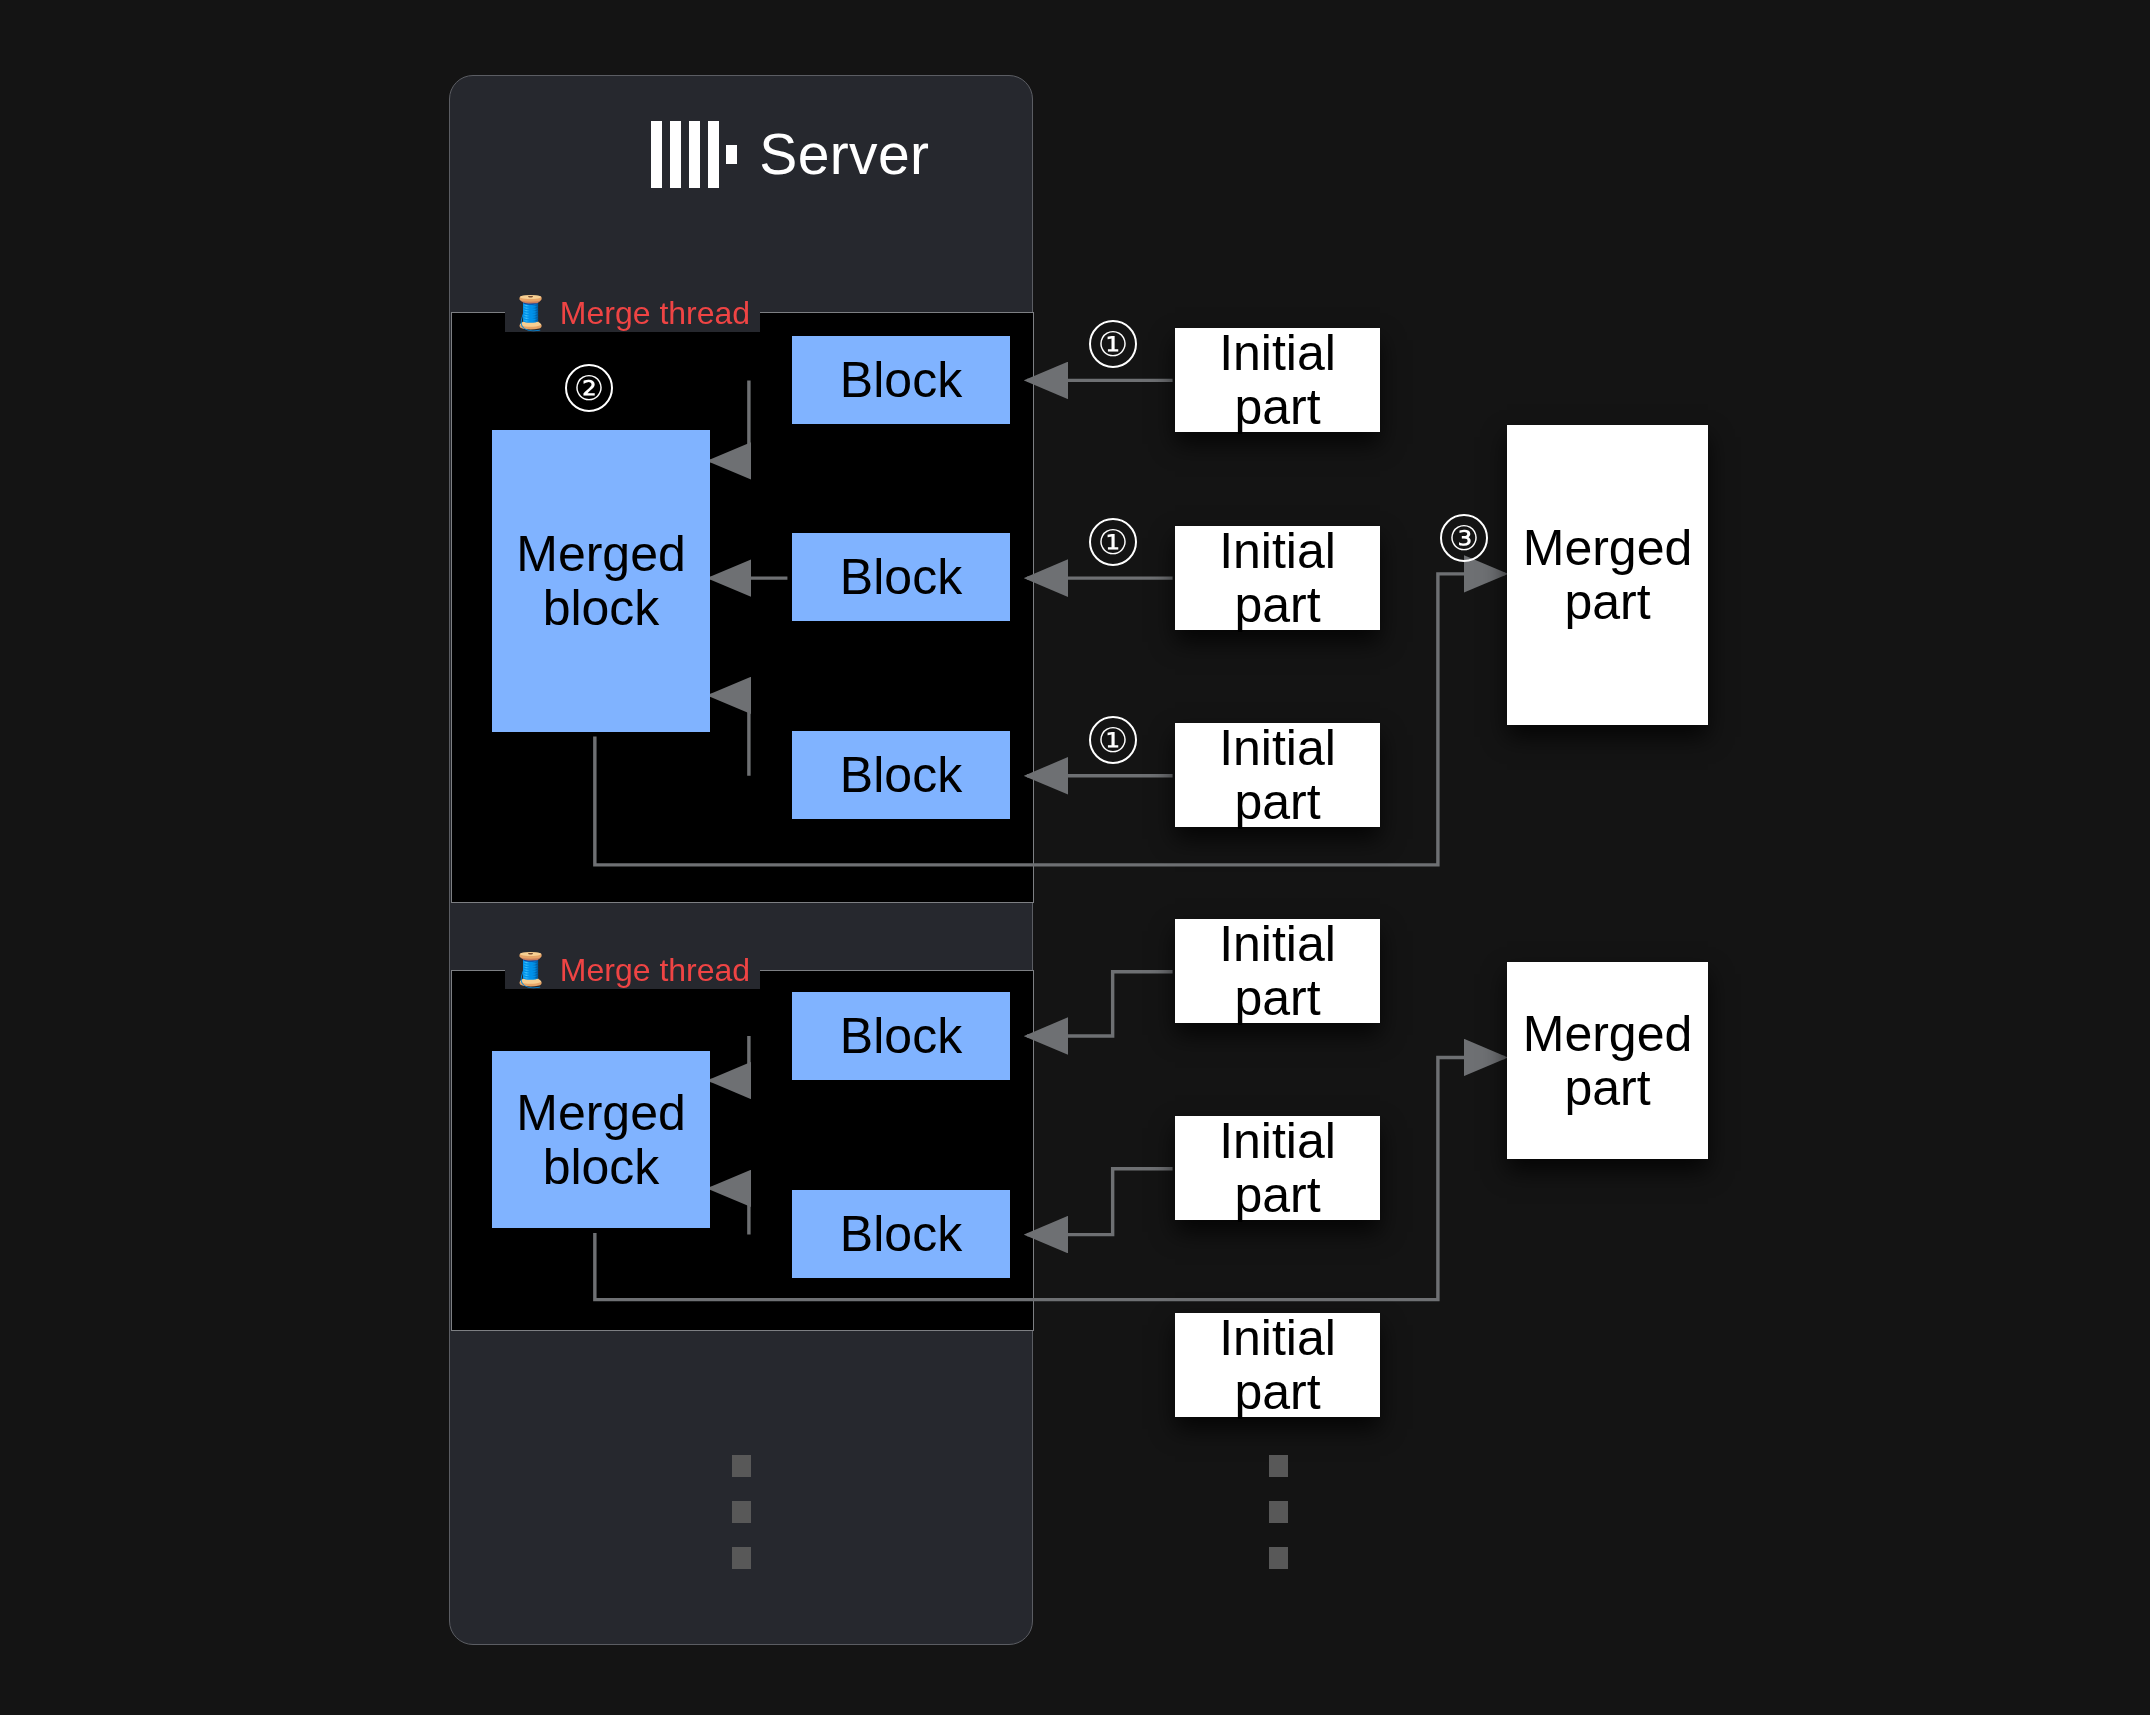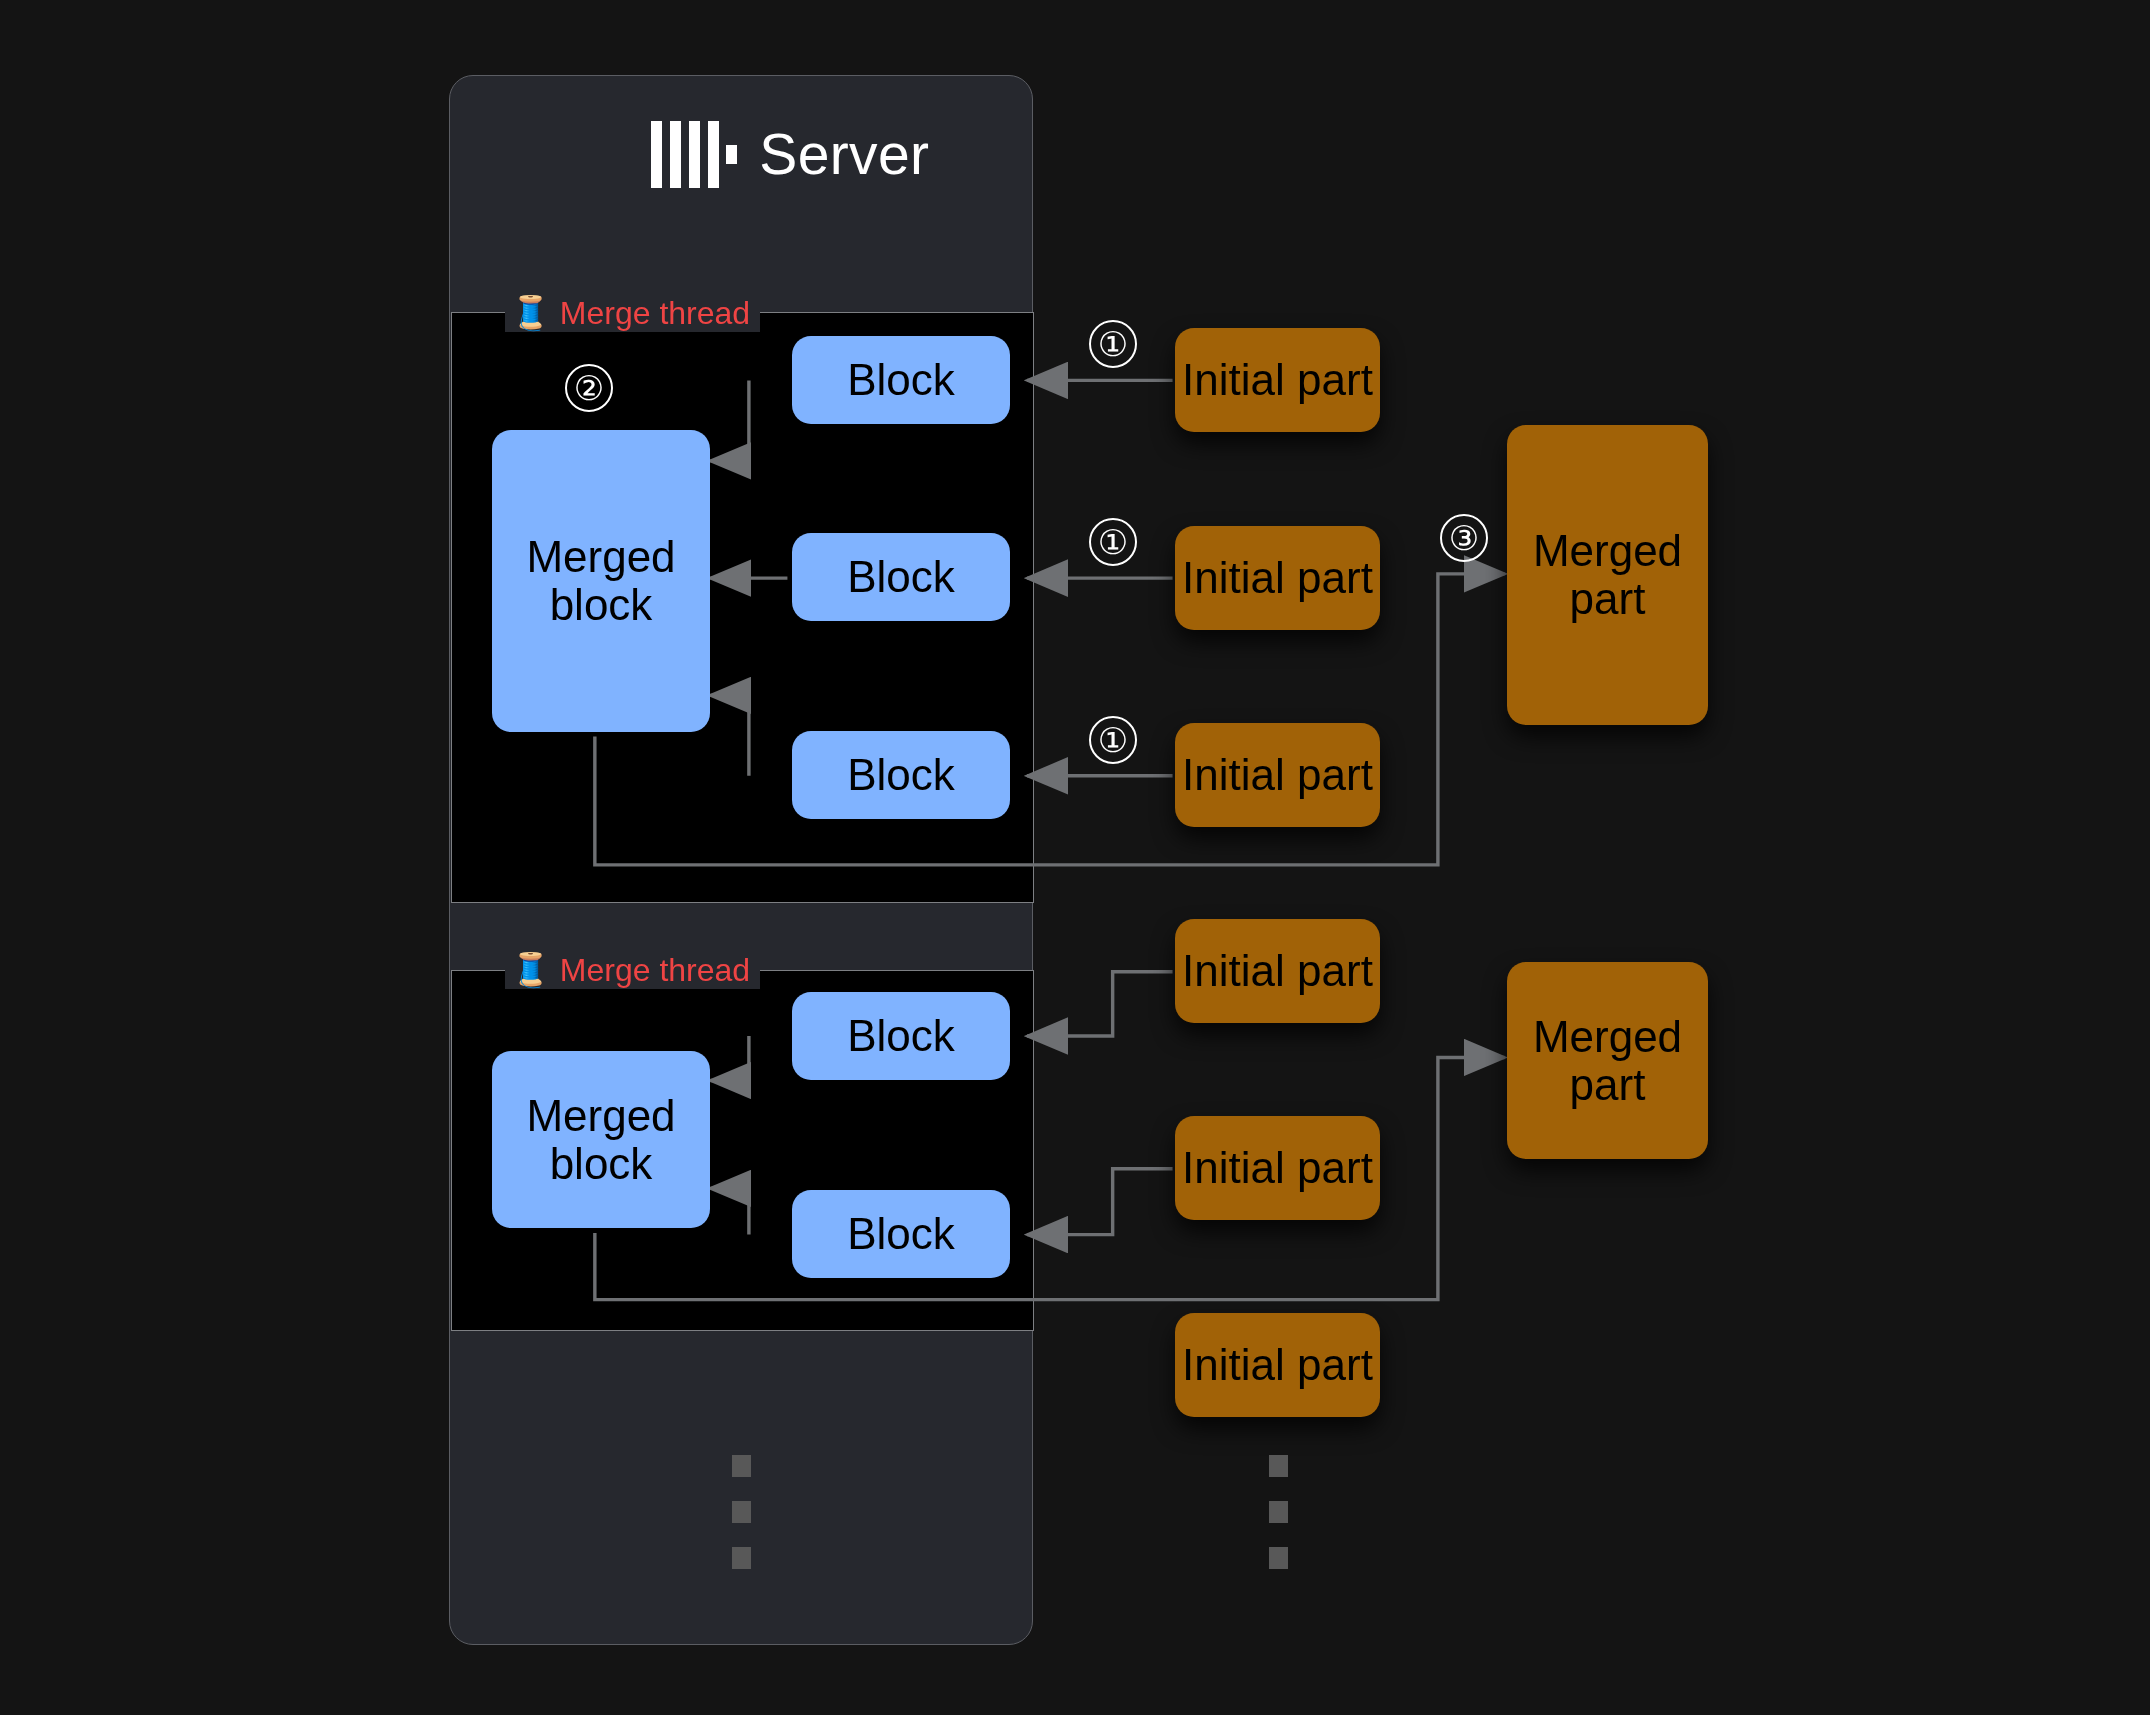--- a/index.html
+++ b/index.html
@@ -53,27 +53,26 @@
     color:#ef4444;font-size:32px;line-height:1;
   }
 
   
   .node{
     position:absolute;
     box-sizing:border-box;
     display:flex;align-items:center;justify-content:center;
     text-align:center;
     color:#000000;
-    font-size:44px;
+    font-size:50px;
     line-height:1.08;
     font-weight:400;
-    border-radius:19px;
   }
   .blue{ background:#80b3ff; }
-  .yellow{ background:#a16207; box-shadow:0 12px 22px rgba(0,0,0,.75); }
+  .yellow{ background:#ffffff; box-shadow:0 12px 22px rgba(0,0,0,.75); }
 
   
   .marker{
     position:absolute;
     width:48px;height:48px;
     border:2.6px solid #ffffff;
     border-radius:50%;
     color:#ffffff;
     font-size:34px;
     display:flex;align-items:center;justify-content:center;

